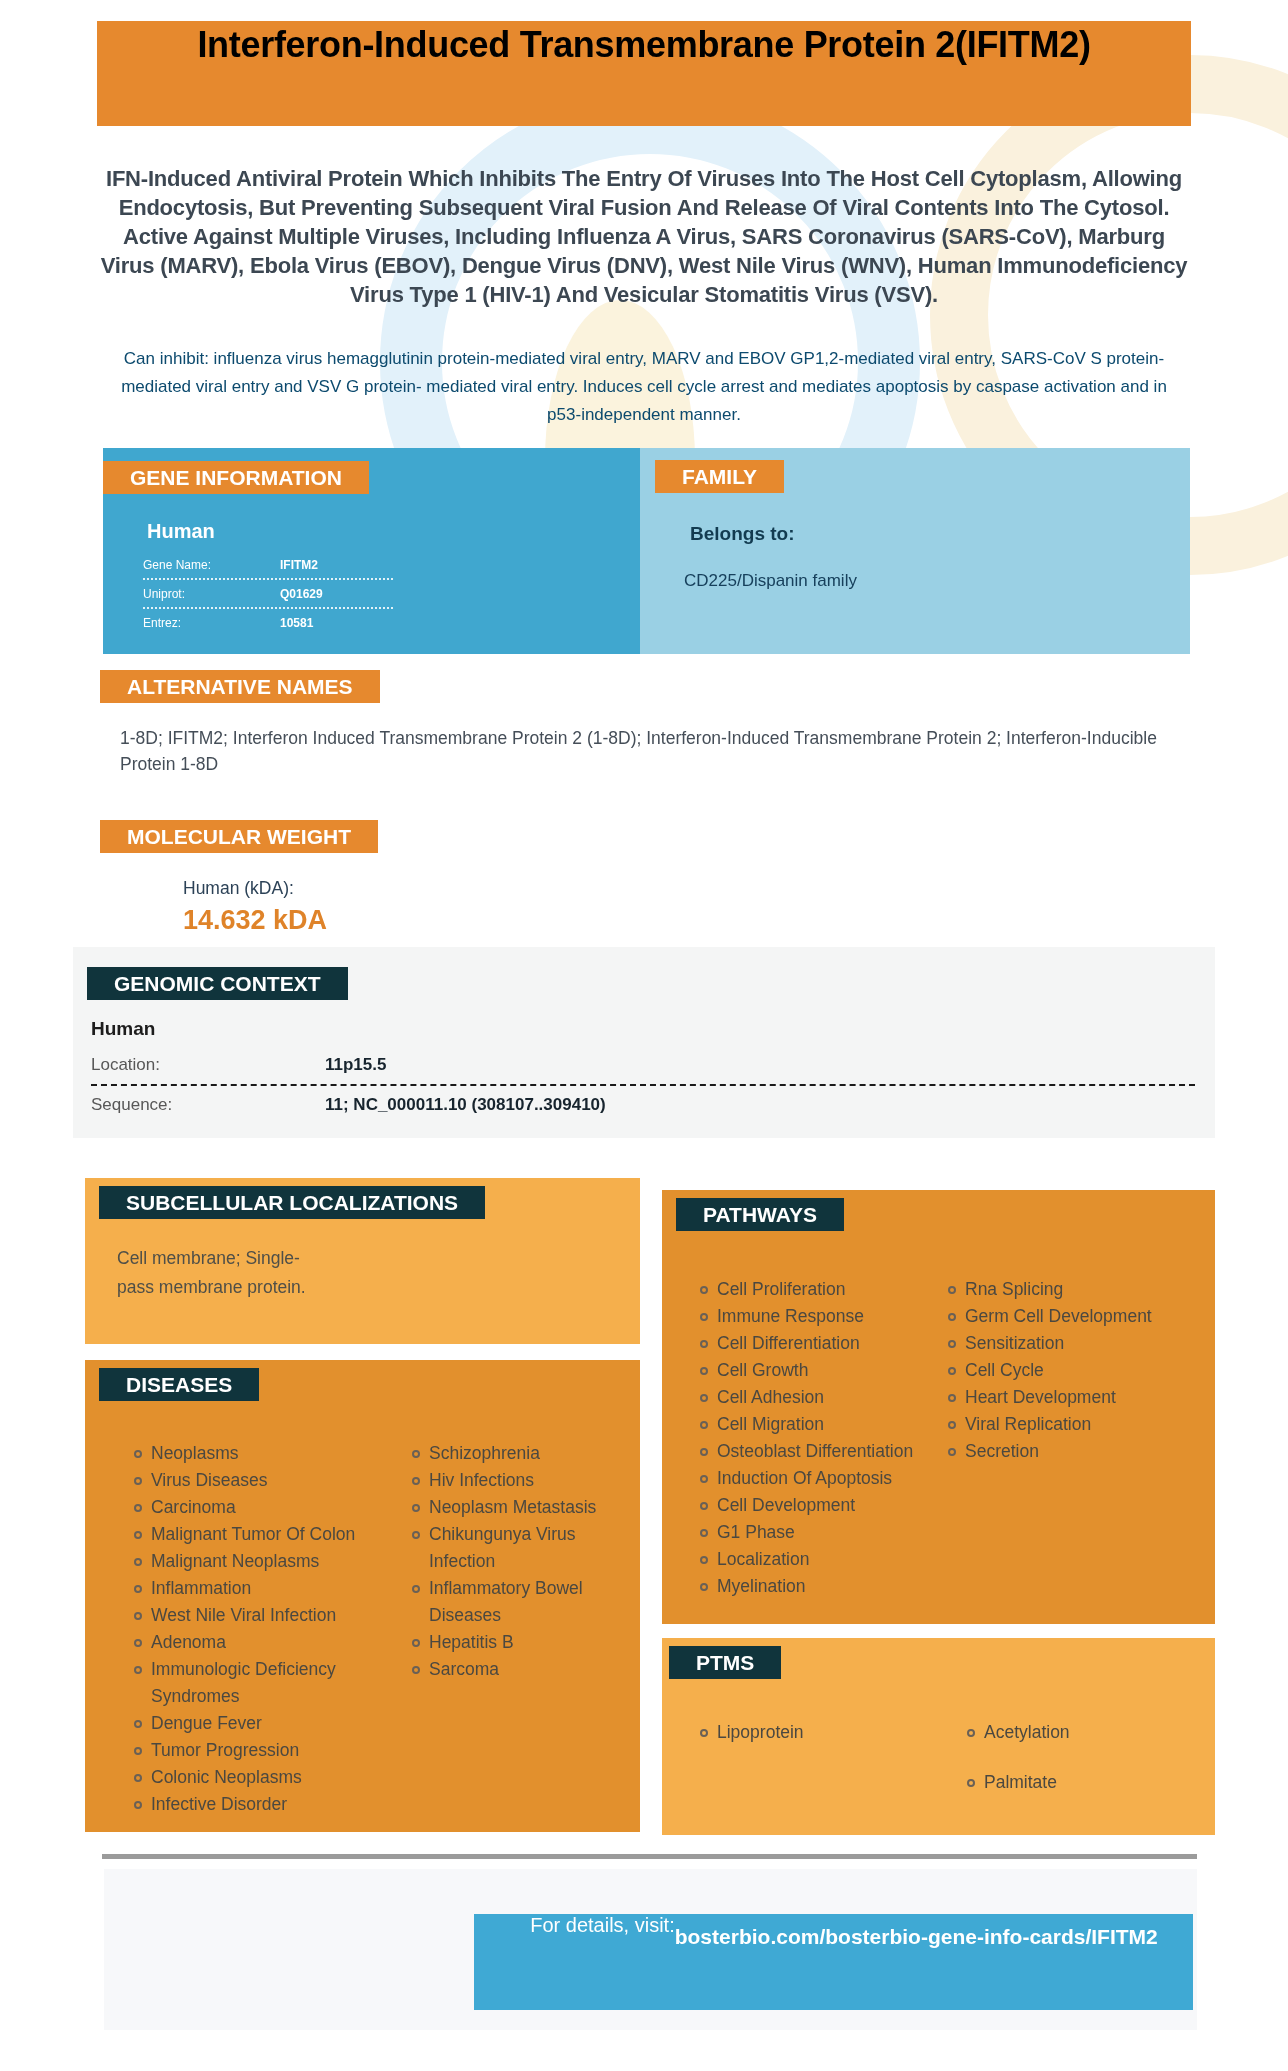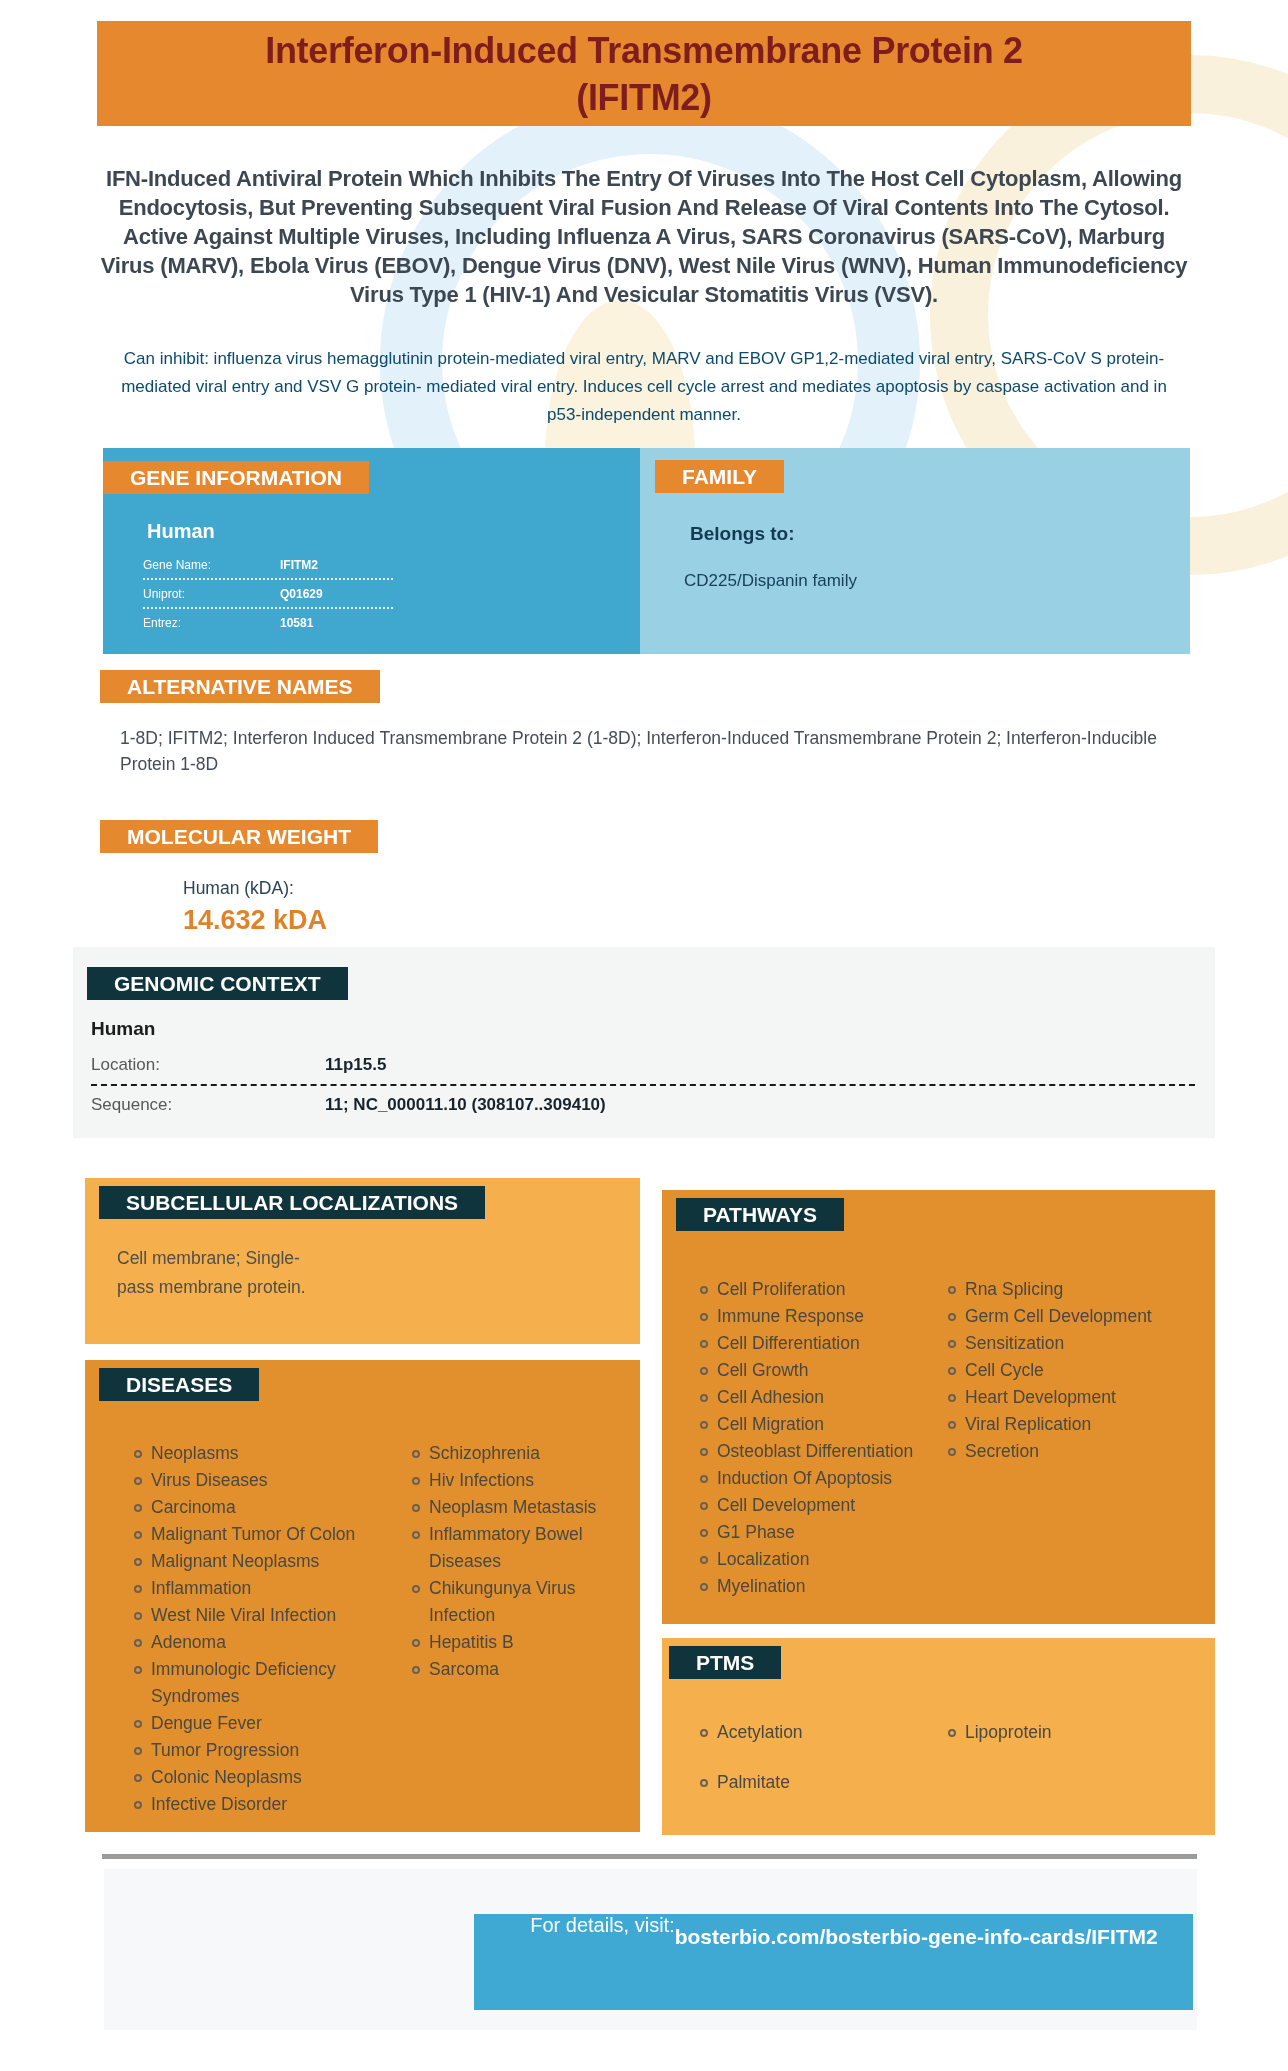--- a/index.html
+++ b/index.html
@@ -8,22 +8,22 @@
 
   
   .wm { position:absolute; z-index:0; border-radius:50%; pointer-events:none; }
   .wm-ring-blue { left:380px; top:92px; width:540px; height:540px; border:62px solid #E2F1FA; }
   .wm-ring-cream { left:930px; top:55px; width:520px; height:520px; border:58px solid #FAF1DD; }
   .wm-drop { left:545px; top:300px; width:150px; height:320px; background:#FBF3DD; border-radius:50%; }
 
   .content { position:relative; z-index:1; }
 
   
-  .title-bar { margin:21px 97px 0; height:105px; background:#E6892E; color:#7f1d1d;
-    display:flex; flex-direction:column; justify-content:center; text-align:center;
+  .title-bar { margin:21px 97px 0; height:105px; background:#E6892E; color:#000000;
+    display:flex; flex-direction:row; justify-content:center; text-align:center;
     font-weight:bold; font-size:36px; line-height:47px; letter-spacing:-0.3px; }
 
   .summary-bold { margin:38px auto 0; width:1090px; text-align:center; font-weight:bold;
     font-size:22px; line-height:29px; color:#3C4752; letter-spacing:-0.2px; }
   .summary-detail { margin:36px auto 0; width:1070px; text-align:center;
     font-size:17px; line-height:28px; color:#0c4a6e; }
 
   
   .badge { display:inline-block; height:33px; line-height:33px; padding:0 27px;
     color:#fff; font-weight:bold; font-size:21px; white-space:nowrap; }
@@ -253,25 +253,25 @@
                 <li>
                   <span class="bullet"></span>
                   <span class="li-text">Hiv Infections</span>
                 </li>
                 <li>
                   <span class="bullet"></span>
                   <span class="li-text">Neoplasm Metastasis</span>
                 </li>
                 <li>
                   <span class="bullet"></span>
+                  <span class="li-text">Chikungunya Virus Infection</span>
+                </li>
+                <li>
+                  <span class="bullet"></span>
                   <span class="li-text">Inflammatory Bowel Diseases</span>
-                </li>
-                <li>
-                  <span class="bullet"></span>
-                  <span class="li-text">Chikungunya Virus Infection</span>
                 </li>
                 <li>
                   <span class="bullet"></span>
                   <span class="li-text">Hepatitis B</span>
                 </li>
                 <li>
                   <span class="bullet"></span>
                   <span class="li-text">Sarcoma</span>
                 </li>
               </ul>
@@ -360,34 +360,34 @@
                 <li>
                   <span class="bullet"></span>
                   <span class="li-text">Secretion</span>
                 </li>
               </ul>
           </div>
         </div>
         <div class="ptms-box">
           <span class="badge badge-teal">PTMS</span>
           <div class="cols">
+            <ul class="blist col2">
+                <li>
+                  <span class="bullet"></span>
+                  <span class="li-text">Lipoprotein</span>
+                </li>
+              </ul>
             <ul class="blist col1">
                 <li>
                   <span class="bullet"></span>
                   <span class="li-text">Acetylation</span>
                 </li>
                 <li>
                   <span class="bullet"></span>
                   <span class="li-text">Palmitate</span>
-                </li>
-              </ul>
-            <ul class="blist col2">
-                <li>
-                  <span class="bullet"></span>
-                  <span class="li-text">Lipoprotein</span>
                 </li>
               </ul>
           </div>
         </div>
       </div>
     </div>
 
     <div class="divider"></div>
     <div class="footer-box">
       <div class="cta-box">

